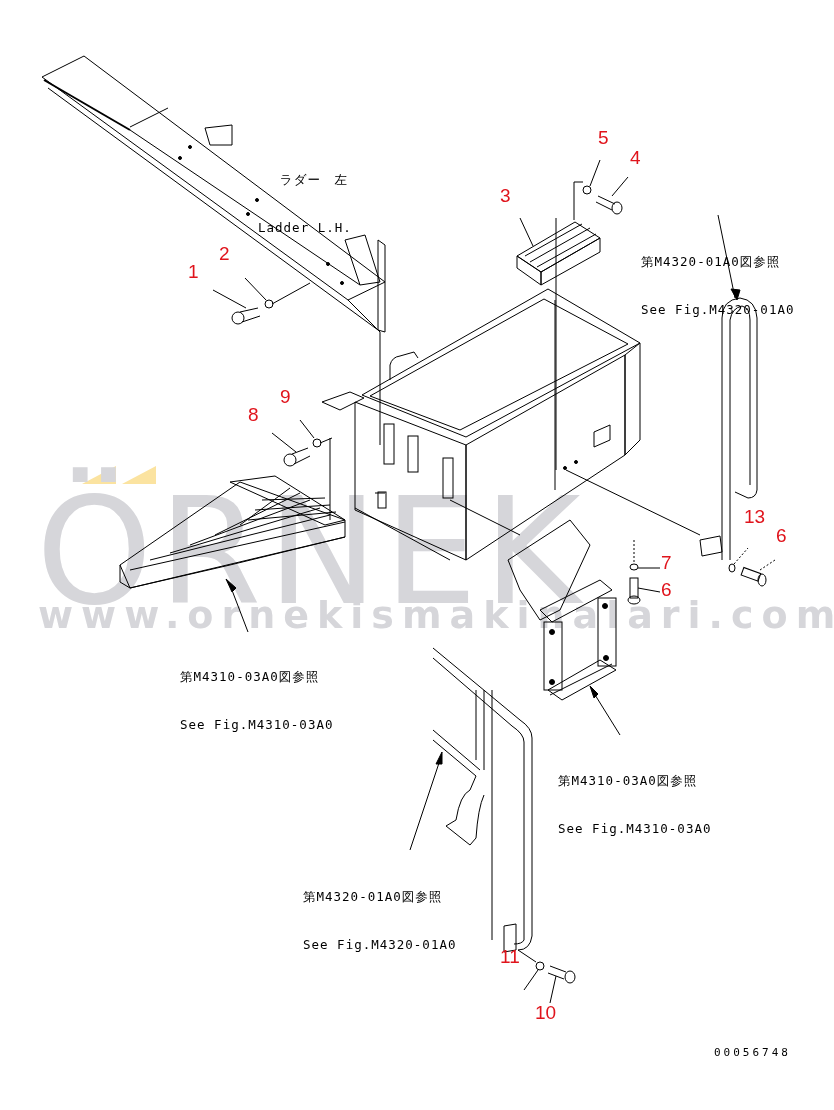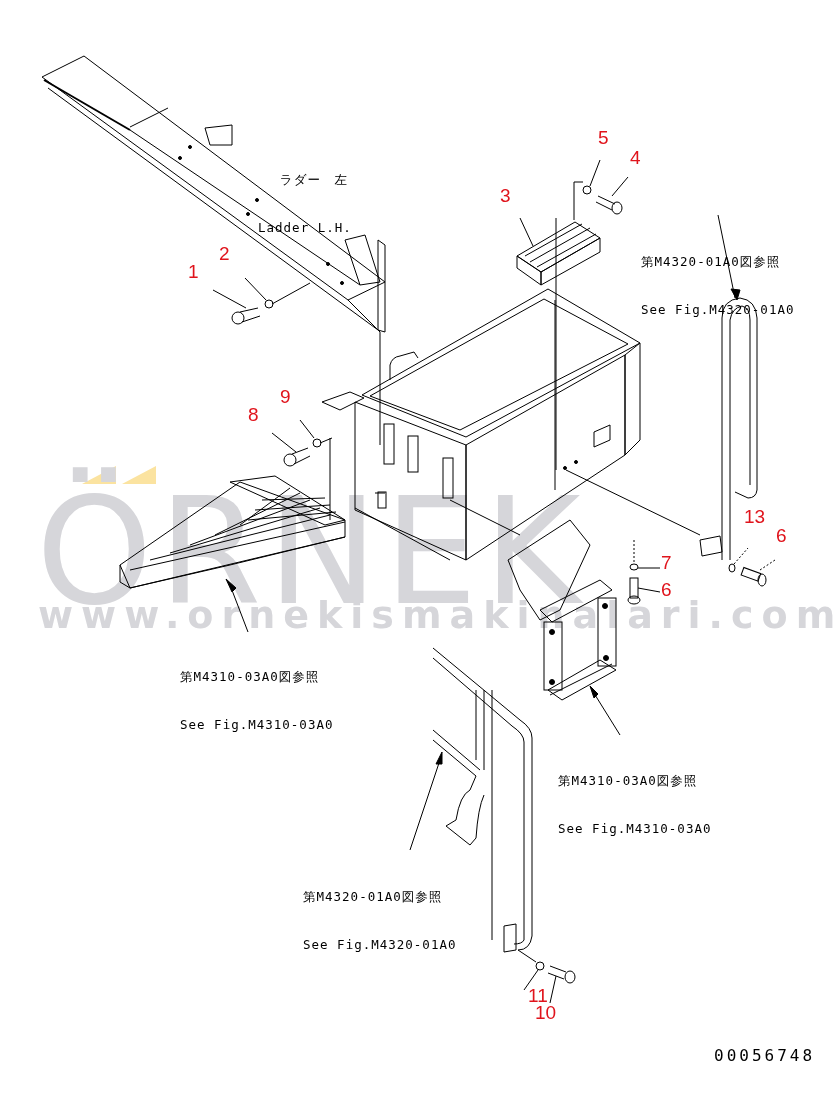--- a/index.html
+++ b/index.html
@@ -4,21 +4,21 @@
 <style>
   html,body{margin:0;padding:0;background:#ffffff;}
   body{width:834px;height:1110px;position:relative;overflow:hidden;font-family:"DejaVu Sans Mono","Liberation Mono",monospace;}
   .wm{position:absolute;pointer-events:none;}
   .wm-big{left:36px;top:478px;font-family:"DejaVu Sans","Liberation Sans",sans-serif;font-weight:normal;font-size:148px;letter-spacing:6px;color:#d6d6da;line-height:1;}
   .wm-url{left:38px;top:596px;font-family:"DejaVu Sans","Liberation Sans",sans-serif;font-weight:bold;font-size:38px;letter-spacing:8px;color:#d6d6da;line-height:1;}
   .wm-tri{position:absolute;width:0;height:0;border-left:34px solid transparent;border-bottom:18px solid #fbe3a0;}
   svg.drawing{position:absolute;left:0;top:0;}
   .callout{position:absolute;color:#e0141c;font-family:"Liberation Sans","DejaVu Sans",sans-serif;font-size:19px;line-height:1;}
   .ref{position:absolute;font-size:12.5px;line-height:16px;color:#000;white-space:pre;letter-spacing:1px;}
-  .docno{position:absolute;left:714px;top:1046px;font-size:16px;letter-spacing:3px;color:#000;}
+  .docno{position:absolute;left:714px;top:1046px;font-size:11px;letter-spacing:3px;color:#000;}
 </style>
 </head>
 <body>
 
 <div class="wm-tri" style="left:82px;top:466px;"></div>
 <div class="wm-tri" style="left:122px;top:466px;"></div>
 <div class="wm wm-big">ÖRNEK</div>
 <div class="wm wm-url">www.ornekismakinalari.com.tr</div>
 
 <svg class="drawing" width="834" height="1110" viewBox="0 0 834 1110" fill="none" stroke="#000" stroke-width="1">
@@ -232,17 +232,17 @@
 <div class="callout" style="left:188px;top:262px;">1</div>
 <div class="callout" style="left:219px;top:244px;">2</div>
 <div class="callout" style="left:500px;top:186px;">3</div>
 <div class="callout" style="left:630px;top:148px;">4</div>
 <div class="callout" style="left:598px;top:128px;">5</div>
 <div class="callout" style="left:661px;top:580px;">6</div>
 <div class="callout" style="left:661px;top:553px;">7</div>
 <div class="callout" style="left:248px;top:405px;">8</div>
 <div class="callout" style="left:280px;top:387px;">9</div>
 <div class="callout" style="left:535px;top:1003px;">10</div>
-<div class="callout" style="left:500px;top:986px;margin-left:28px;">11</div>
+<div class="callout" style="left:500px;top:947px;">11</div>
 <div class="callout" style="left:776px;top:526px;">6</div>
 <div class="callout" style="left:744px;top:507px;">13</div>
 
 <div class="docno">00056748</div>
 
 </body></html>

